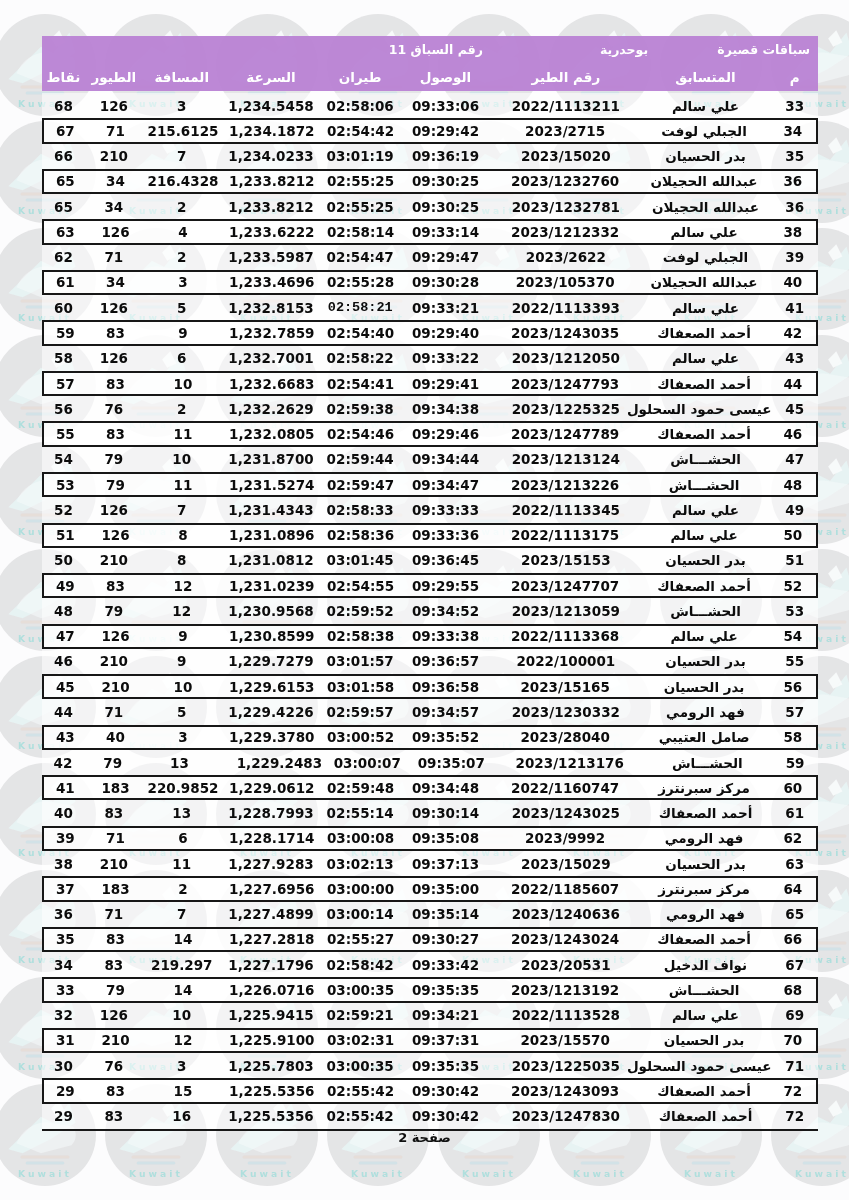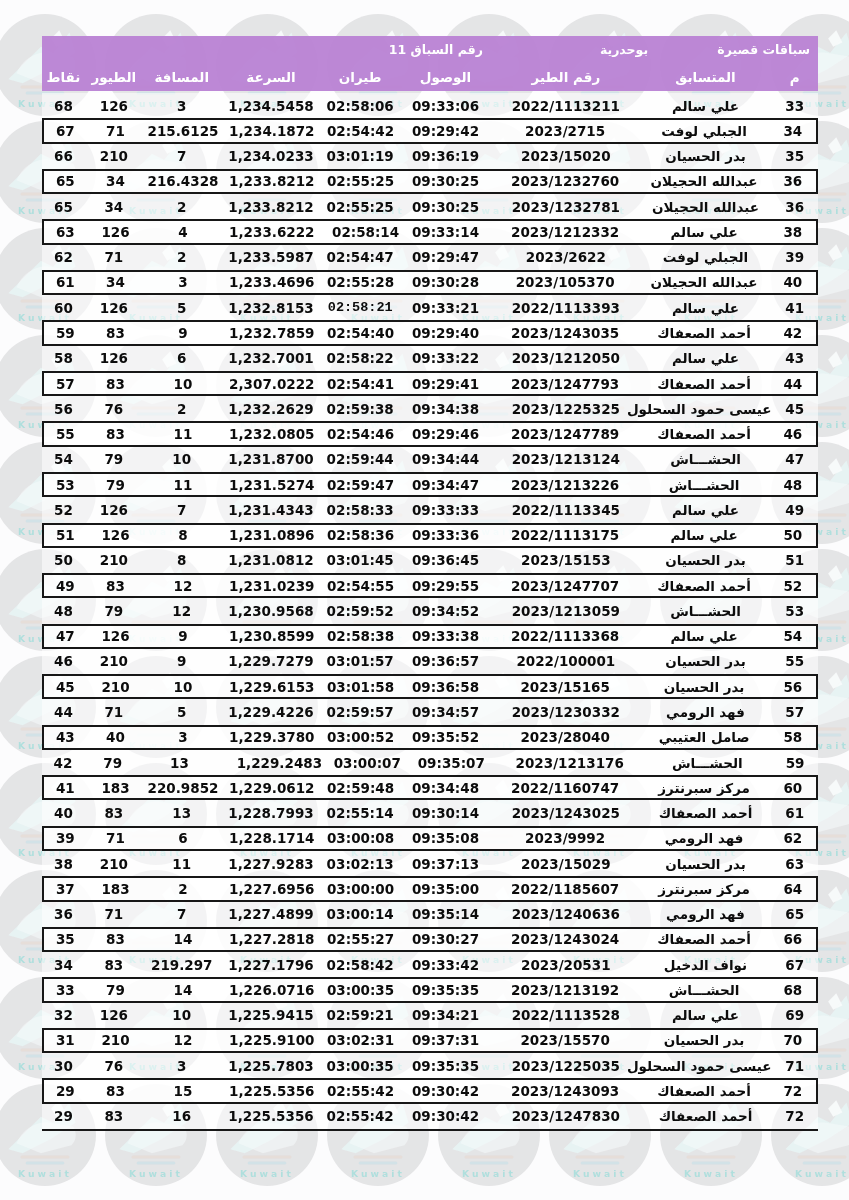--- a/index.html
+++ b/index.html
@@ -991,21 +991,21 @@
           <div class="cell" style="width: 13%;">1,233.8212</div>
           <div class="cell" style="width: 10%;">2</div>
           <div class="cell" style="width: 7.5%;">34</div>
           <div class="cell" style="width: 5.5%;">65</div>
         </div>
         <div class="tbl-row boxed">
           <div class="cell" style="width: 6%;">38</div>
           <div class="cell" style="width: 17%;">علي سالم</div>
           <div class="cell" style="width: 19%;">2023/1212332</div>
           <div class="cell" style="width: 12%;">09:33:14</div>
-          <div class="cell" style="width: 10%; text-align: right;">02:58:14</div>
+          <div class="cell" style="width: 10%;">02:58:14</div>
           <div class="cell" style="width: 13%;">1,233.6222</div>
           <div class="cell" style="width: 10%;">4</div>
           <div class="cell" style="width: 7.5%;">126</div>
           <div class="cell" style="width: 5.5%;">63</div>
         </div>
         <div class="tbl-row">
           <div class="cell" style="width: 6%;">39</div>
           <div class="cell" style="width: 17%;">الجبلي لوفت</div>
           <div class="cell" style="width: 19%;">2023/2622</div>
           <div class="cell" style="width: 12%;">09:29:47</div>
@@ -1058,21 +1058,21 @@
           <div class="cell" style="width: 10%;">6</div>
           <div class="cell" style="width: 7.5%;">126</div>
           <div class="cell" style="width: 5.5%;">58</div>
         </div>
         <div class="tbl-row boxed">
           <div class="cell" style="width: 6%;">44</div>
           <div class="cell" style="width: 17%;">أحمد الصعفاك</div>
           <div class="cell" style="width: 19%;">2023/1247793</div>
           <div class="cell" style="width: 12%;">09:29:41</div>
           <div class="cell" style="width: 10%;">02:54:41</div>
-          <div class="cell" style="width: 13%;">2,307.0222</div>
+          <div class="cell" style="width: 13%;">1,232.6683</div>
           <div class="cell" style="width: 10%;">10</div>
           <div class="cell" style="width: 7.5%;">83</div>
           <div class="cell" style="width: 5.5%;">57</div>
         </div>
         <div class="tbl-row">
           <div class="cell" style="width: 6%;">45</div>
           <div class="cell" style="width: 17%;">عيسى حمود السحلول</div>
           <div class="cell" style="width: 19%;">2023/1225325</div>
           <div class="cell" style="width: 12%;">09:34:38</div>
           <div class="cell" style="width: 10%;">02:59:38</div>
@@ -1386,13 +1386,14 @@
           <div class="cell" style="width: 10%;">02:55:42</div>
           <div class="cell" style="width: 13%;">1,225.5356</div>
           <div class="cell" style="width: 10%;">16</div>
           <div class="cell" style="width: 7.5%;">83</div>
           <div class="cell" style="width: 5.5%;">29</div>
         </div>
       </div>
     <div id="bottom-line"></div>
   </div>
 
+  <div id="page-footer">صفحة 2</div>
 </div>
 
 </body></html>

